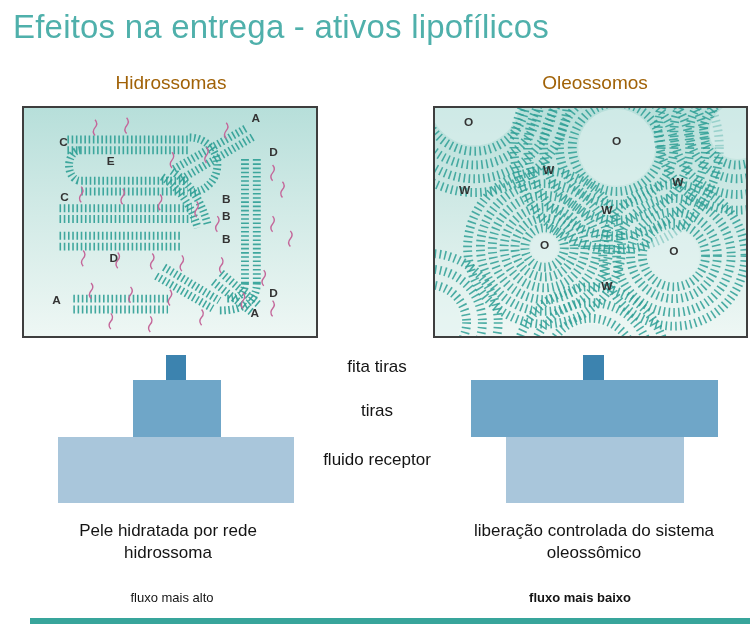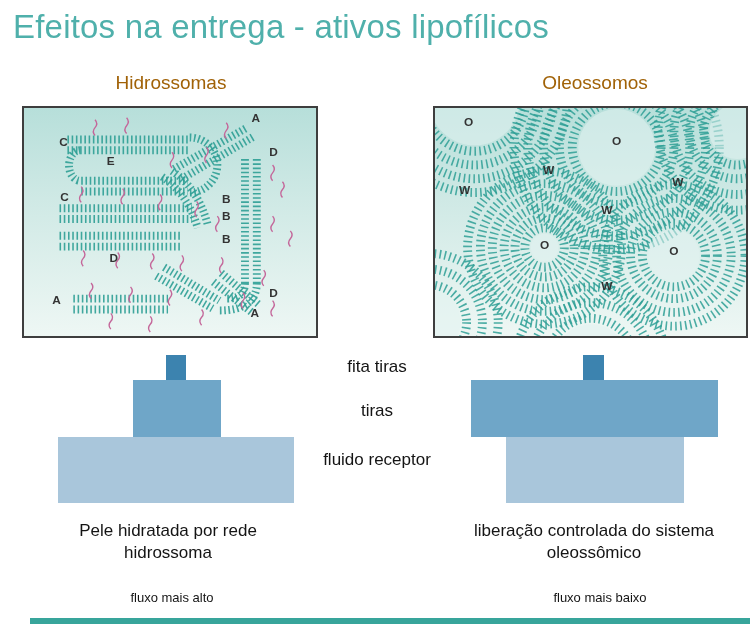--- a/index.html
+++ b/index.html
@@ -12,21 +12,21 @@
   .figbox{top:106px;height:232px;border:2px solid #3e3e3e;box-sizing:border-box;}
   .fb-left{left:22px;width:296px;}
   .fb-right{left:433px;width:315px;}
   .figbox svg{display:block;width:100%;height:100%;}
   .bar{position:absolute;}
   .midlabel{left:277px;width:200px;text-align:center;font-size:17px;}
   .caption{text-align:center;font-size:17px;line-height:22px;top:520px;}
   .cap-left{left:62px;width:212px;}
   .cap-right{left:460px;width:268px;}
   .flux{top:590px;width:200px;text-align:center;font-size:13px;}
-  .fx-left{left:72px;} .fx-right{left:500px;}
+  .fx-left{left:72px;} .fx-right{left:480px;font-weight:bold;}
   .footbar{left:30px;top:618px;width:720px;height:6px;}
 </style>
 </head>
 <body>
 
 <div class="abs title" style="color: rgb(79, 176, 171);">Efeitos na entrega - ativos lipofílicos</div>
 
 <div class="abs heading h-left">Hidrossomas</div>
 <div class="abs heading h-right">Oleossomos</div>
 

